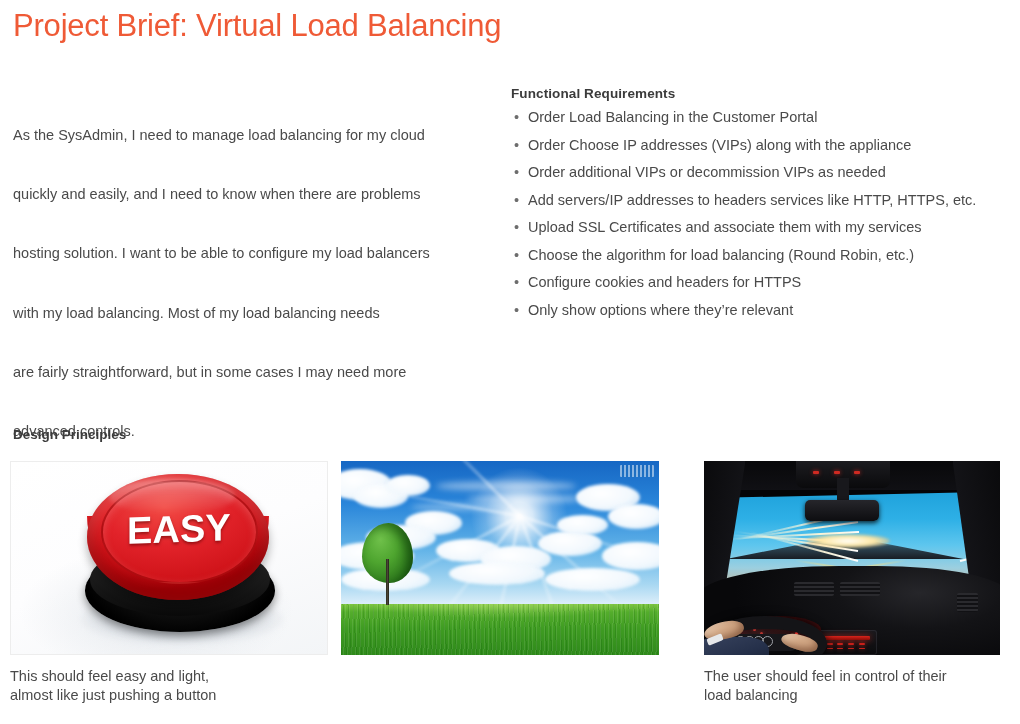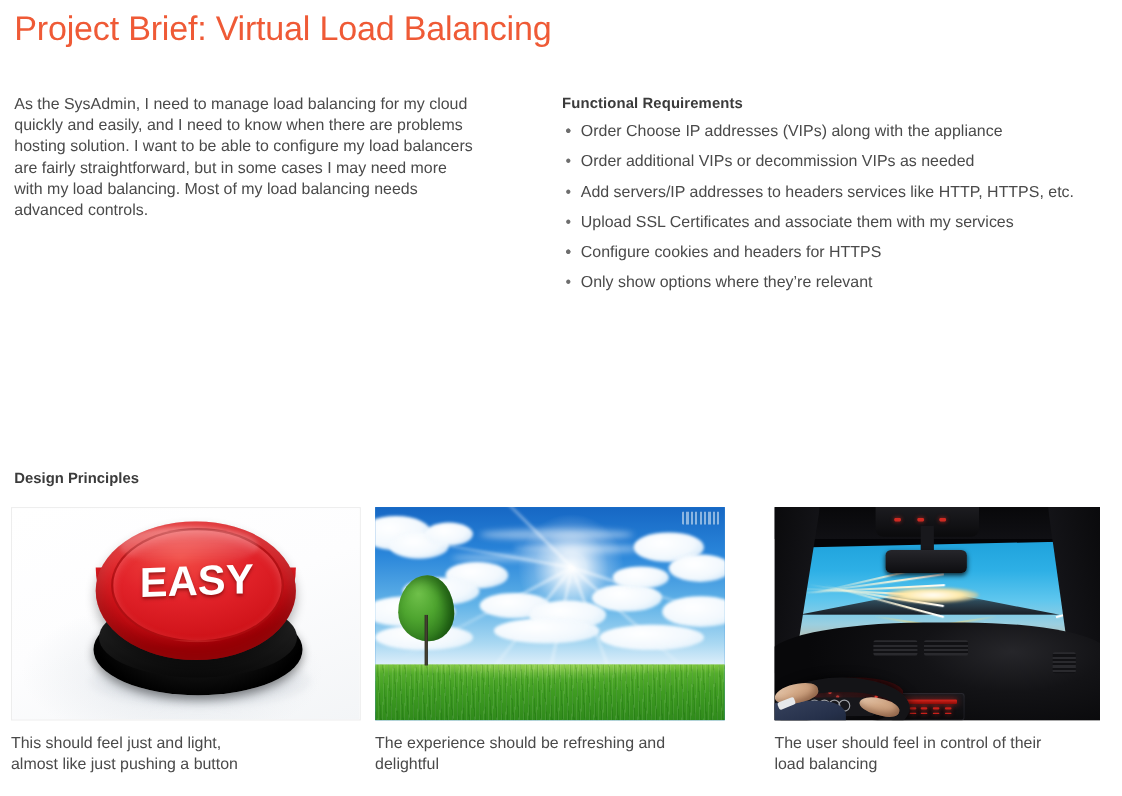--- a/index.html
+++ b/index.html
@@ -53,21 +53,21 @@
     color: #3b3b3b;
     margin: 0 0 7px 0;
     letter-spacing: 0.1px;
   }
   .pitch-body {
     font-size: 14.5px;
     line-height: 19.2px;
     color: #4a4a4a;
     margin: 0;
   }
-  .pitch-body .ln { display: block; white-space: nowrap; }
+  .pitch-body .ln { display: block; white-space: nowrap; margin-top: 40px; }
 
   
   ul.req {
     list-style: none;
     margin: 0;
     padding: 0;
   }
   ul.req li {
     position: relative;
     padding-left: 17px;
@@ -465,35 +465,35 @@
 
 <div class="page">
 
   <div class="title">Project Brief: Virtual Load Balancing</div>
 
   <div class="col-left">
     <p class="pitch-body">
       <span class="ln">As the SysAdmin, I need to manage load balancing for my cloud</span>
       <span class="ln">quickly and easily, and I need to know when there are problems</span>
       <span class="ln">hosting solution. I want to be able to configure my load balancers</span>
+      <span class="ln">with my load balancing. Most of my load balancing needs</span>
       <span class="ln">are fairly straightforward, but in some cases I may need more</span>
-      <span class="ln">with my load balancing. Most of my load balancing needs</span>
       <span class="ln">advanced controls.</span>
     </p>
   </div>
 
   <div class="col-right">
     <div class="section-head">Functional Requirements</div>
     <ul class="req">
-      <li><span class="bullet">•</span></li>
+      <li><span class="bullet">•</span><span>Order Load Balancing in the Customer Portal</span></li>
       <li><span class="bullet">•</span><span>Order Choose IP addresses (VIPs) along with the appliance</span></li>
       <li><span class="bullet">•</span><span>Order additional VIPs or decommission VIPs as needed</span></li>
       <li><span class="bullet">•</span><span>Add servers/IP addresses to headers services like HTTP, HTTPS, etc.</span></li>
       <li><span class="bullet">•</span><span>Upload SSL Certificates and associate them with my services</span></li>
-      <li><span class="bullet">•</span></li>
+      <li><span class="bullet">•</span><span>Choose the algorithm for load balancing (Round Robin, etc.)</span></li>
       <li><span class="bullet">•</span><span>Configure cookies and headers for HTTPS</span></li>
       <li><span class="bullet">•</span><span>Only show options where they’re relevant</span></li>
     </ul>
   </div>
 
   <div class="dp-head">Design Principles</div>
 
   <div class="cards">
 
     <div class="card c1">
@@ -503,21 +503,21 @@
           <div class="easy-base"></div>
           <div class="easy-base-rim"></div>
           <div class="easy-top-side"></div>
           <div class="easy-top"></div>
           <div class="easy-inner-ring"></div>
           <div class="easy-gloss"></div>
           <div class="easy-text">EASY</div>
         </div>
       </div>
       <div class="caption">
-        <span class="ln">This should feel just and light,</span>
+        <span class="ln">This should feel easy and light,</span>
         <span class="ln">almost like just pushing a button</span>
       </div>
     </div>
 
     <div class="card c2">
       <div class="thumb">
         <div class="img-sky">
           <div class="sky">
             <div class="sunray" style="transform:rotate(12deg)"></div>
             <div class="sunray" style="transform:rotate(38deg)"></div>
@@ -545,24 +545,20 @@
           <div class="cloud" style="left:68%;top:28%;width:16%;height:10%"></div>
           <div class="cloud" style="left:82%;top:42%;width:22%;height:14%"></div>
           <div class="cloud" style="left:34%;top:52%;width:30%;height:12%"></div>
           <div class="cloud" style="left:0%;top:55%;width:28%;height:12%"></div>
           <div class="cloud" style="left:64%;top:55%;width:30%;height:12%"></div>
           <div class="grass"></div>
           <div class="tree-crown"></div>
           <div class="tree-trunk"></div>
           <div class="wm"></div>
         </div>
-      </div>
-      <div class="caption">
-        <span class="ln">The experience should be refreshing and</span>
-        <span class="ln">delightful</span>
       </div>
     </div>
 
     <div class="card c3">
       <div class="thumb">
         <div class="img-car">
           <div class="windshield">
             <div class="road"></div>
             <div class="streak" style="left:8%;top:20%;width:46%;transform:rotate(-13deg)"></div>
             <div class="streak" style="left:6%;top:30%;width:48%;transform:rotate(-8deg)"></div>

